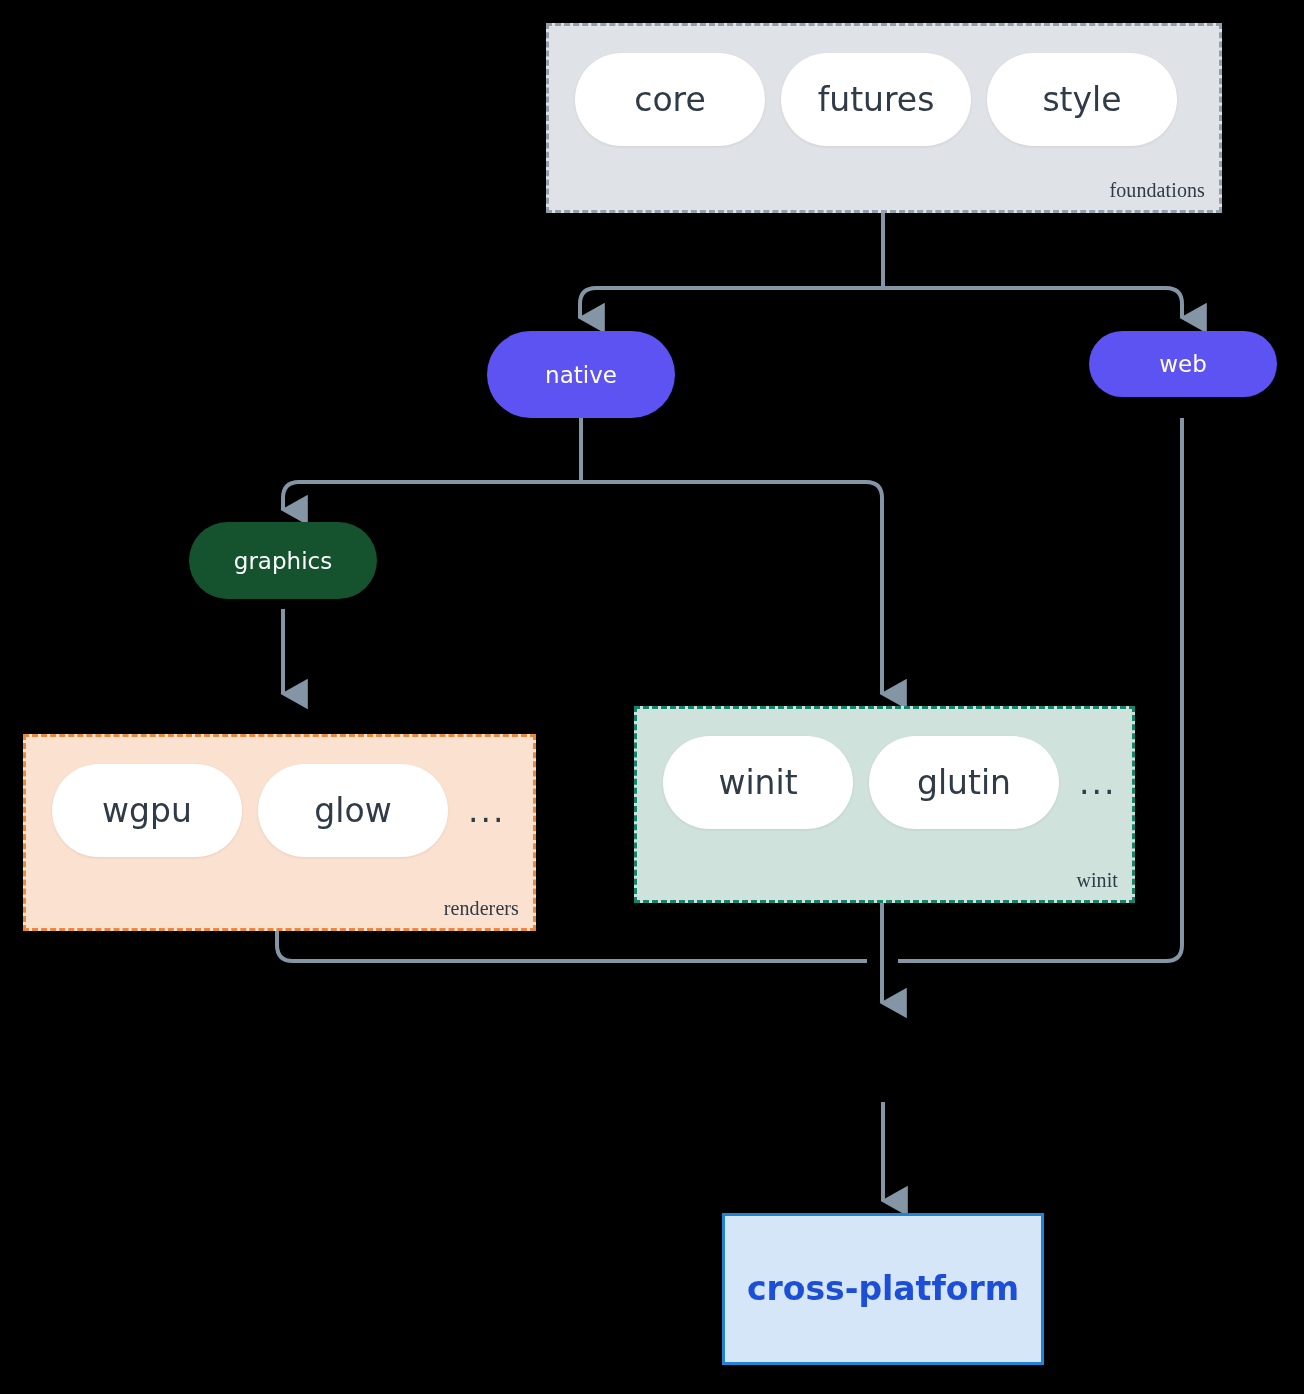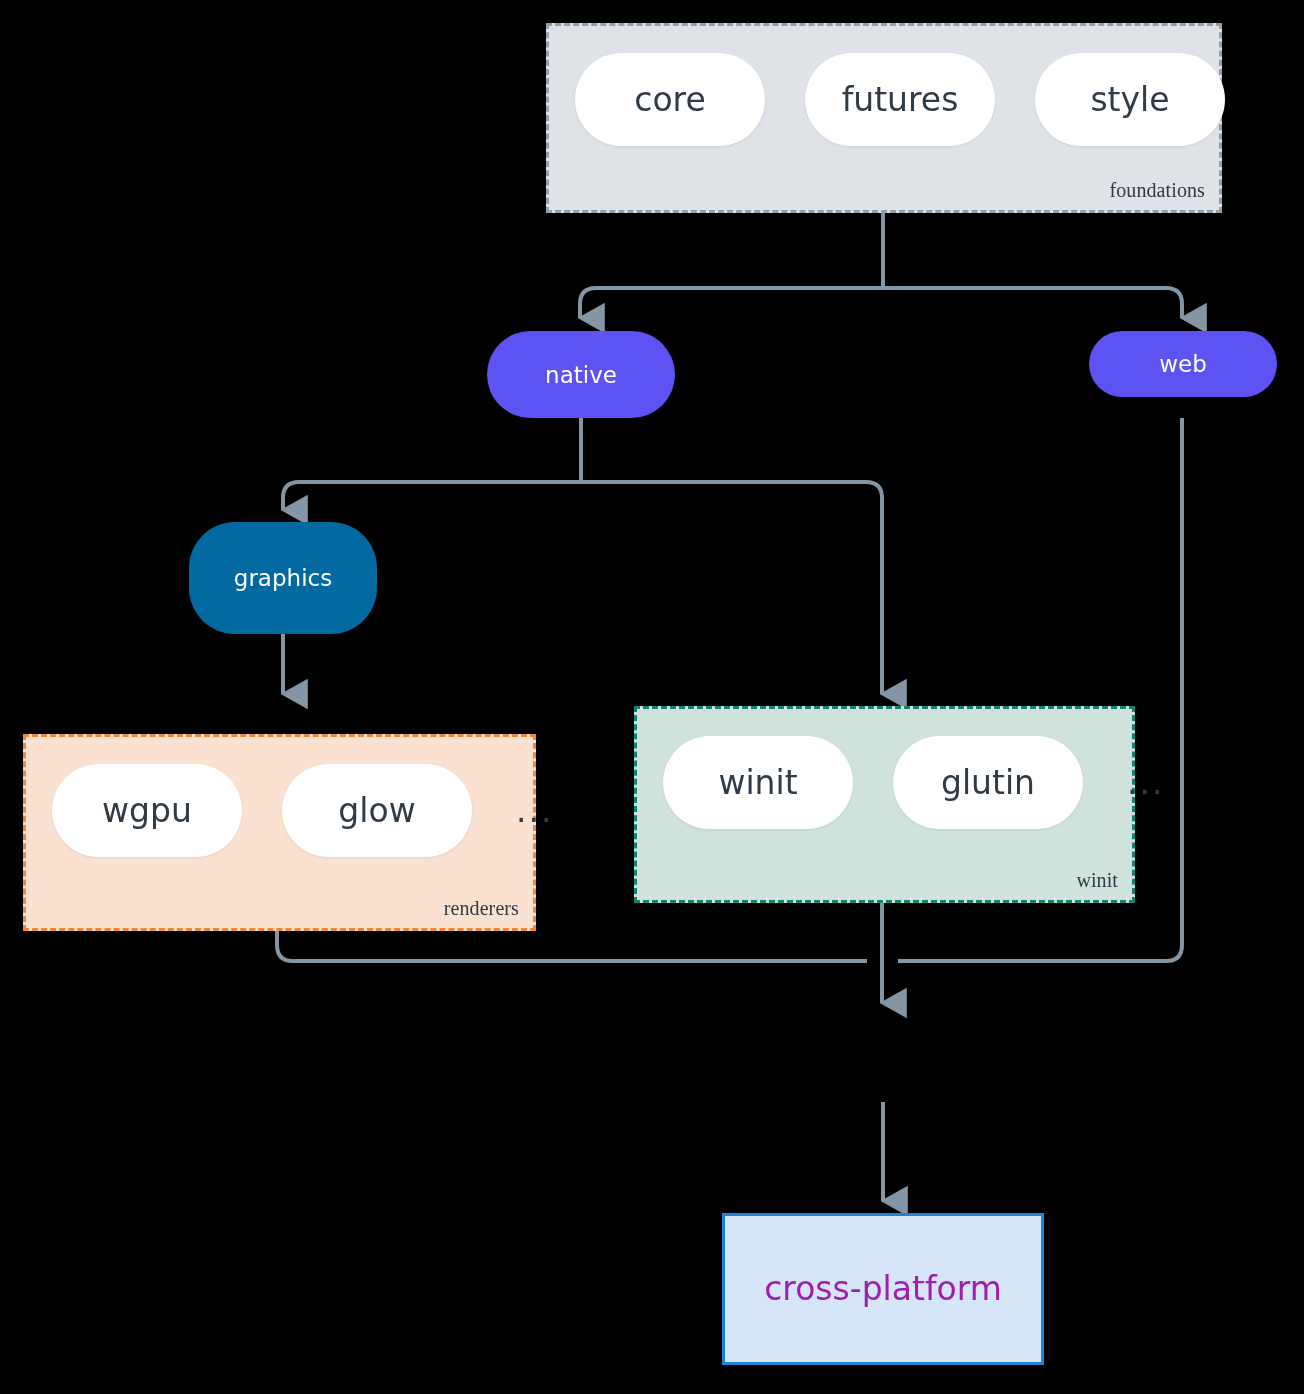--- a/index.html
+++ b/index.html
@@ -65,21 +65,21 @@
     color: #2f3b47;
     letter-spacing: 0.1px;
     font-family: Liberation Serif, serif;
   }
   .pill-row {
     position: absolute;
     left: 26px;
     top: 27px;
     display: flex;
     align-items: center;
-    gap: 40px;
+    gap: 16px;
   }
 
   
   .wpill {
     height: 93px;
     min-width: 190px;
     padding: 0 26px;
     box-sizing: border-box;
     background: #ffffff;
     border-radius: 47px;
@@ -120,22 +120,22 @@
     left: 1089px;
     top: 331px;
     width: 188px;
     height: 66px;
     background: #5d52f2;
   }
   .node-graphics {
     left: 189px;
     top: 522px;
     width: 188px;
-    height: 112px;
-    background: #0369a1;
+    height: 77px;
+    background: #14532d;
   }
   .node-iced {
     left: 789px;
     top: 1015px;
     width: 188px;
     height: 87px;
     background: #2183d4;
   }
 
   
@@ -146,23 +146,24 @@
     width: 322px;
     height: 152px;
     box-sizing: border-box;
     background: #d5e6f8;
     border: 3px solid #2183d4;
     display: flex;
     flex-direction: column;
     align-items: center;
     justify-content: center;
     font-size: 33px;
-    color: #a21caf;
+    color: #1d4ed8;
     line-height: 1.42;
     text-align: center;
+    font-weight: bold;
   }
 </style>
 </head>
 <body>
 
 <div id="canvas">
 
   <svg id="wires" viewBox="0 0 1304 1394" width="1304" height="1394">
     <defs>
       <marker id="ah" markerWidth="9" markerHeight="9" refX="4.2" refY="7.4" orient="auto" markerUnits="strokeWidth">

